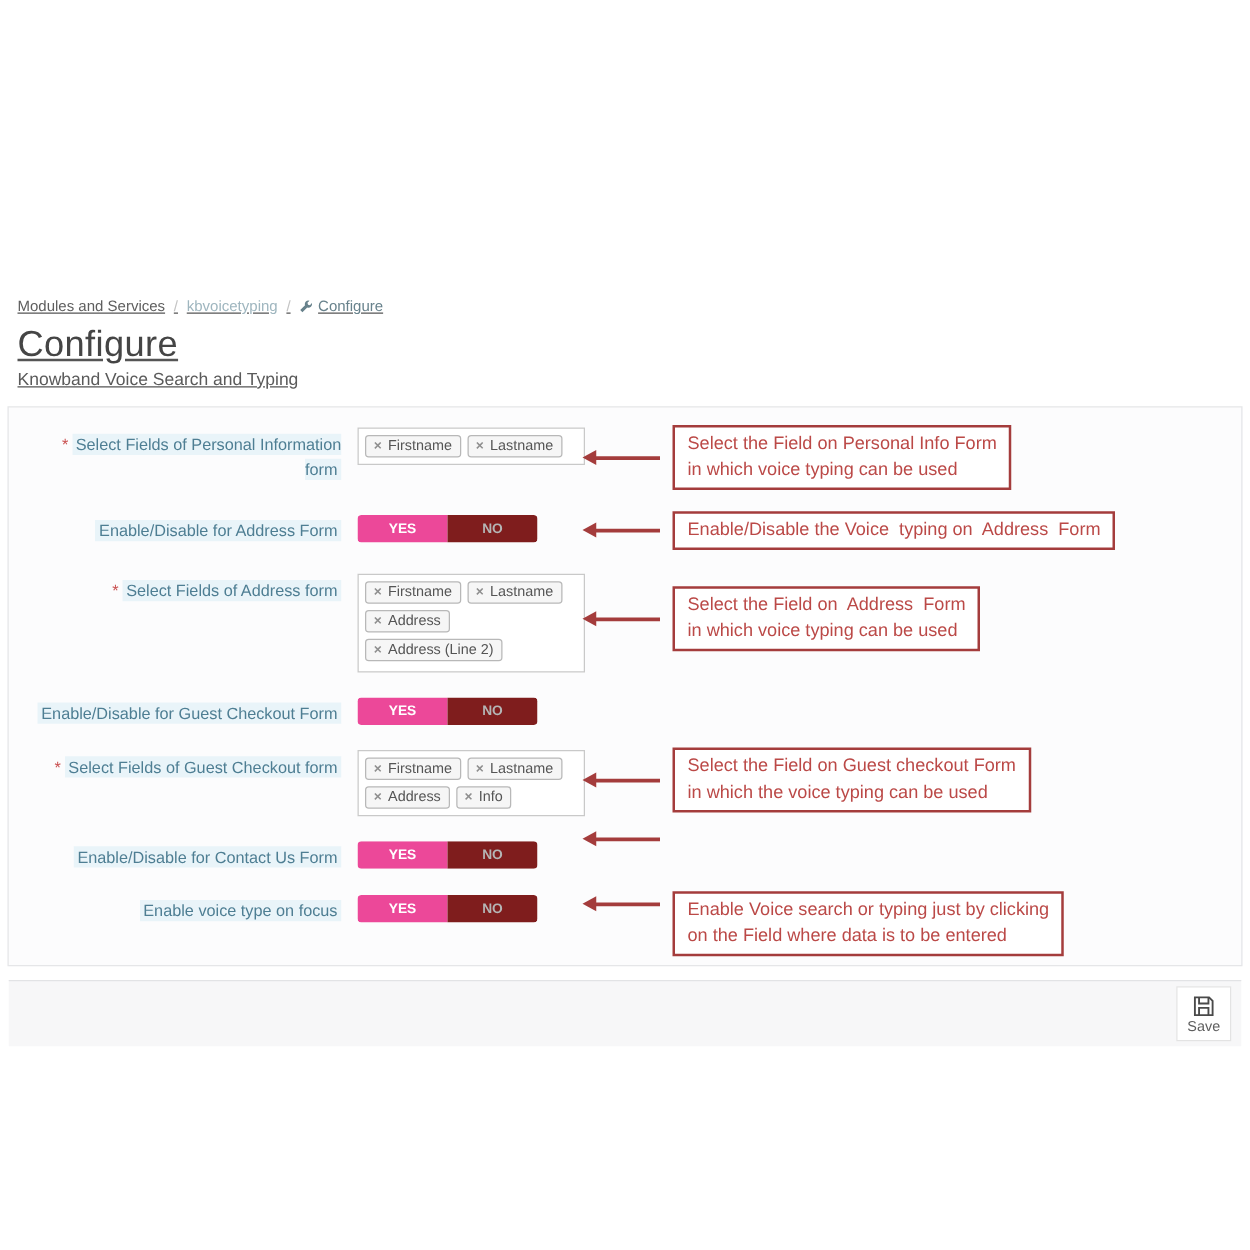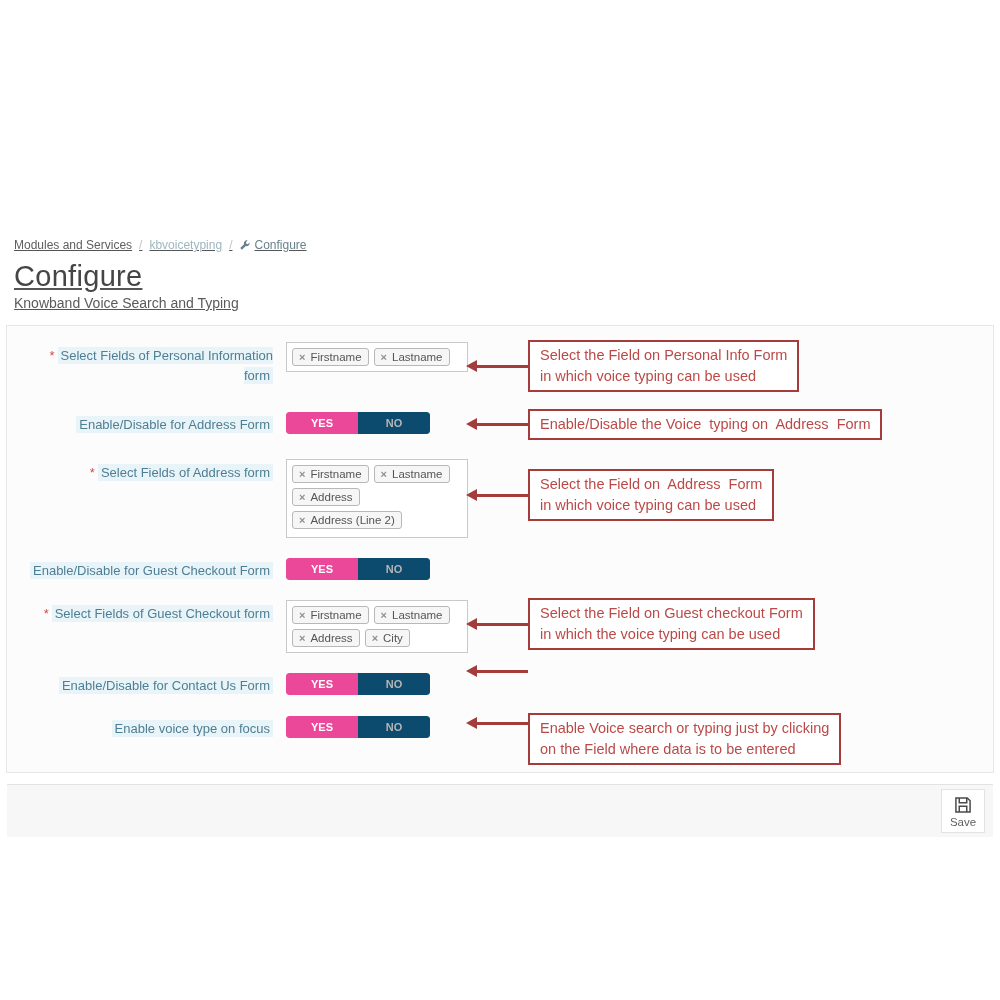--- a/index.html
+++ b/index.html
@@ -41,35 +41,36 @@
     padding:2px 6px; font-size:11.5px; color:#555; white-space:nowrap;
   }
   .tag .x { color:#8f8f8f; font-size:11px; font-weight:bold; cursor:pointer; line-height:1; }
 
   .switch { display:inline-flex; border-radius:3px; overflow:hidden; margin-top:1px; }
   .switch span {
     width:72px; height:22px; line-height:22px; text-align:center;
     font-size:11px; font-weight:bold; cursor:pointer;
   }
   .switch .yes { background:#ec4899; color:#fff; border-radius:3px 0 0 3px; }
-  .switch .no  { background:#0c4a6e; color:#b5b5b5; border-radius:0 3px 3px 0; }
+  .switch .no  { background:#7f1d1d; color:#b5b5b5; border-radius:0 3px 3px 0; }
 
   .annotation { display:flex; align-items:center; margin-top:-2px; }
   .annotation.top { align-items:flex-start; }
   .annotation.top .arrow { margin-top:9px; }
   .arrow { width:52px; height:3px; background:#a43c3c; position:relative; flex-shrink:0; }
   .arrow::before {
     content:''; position:absolute; left:-10px; top:-5px;
     border-right:11px solid #a43c3c;
     border-top:6.5px solid transparent; border-bottom:6.5px solid transparent;
   }
   .ann-box {
     border:2px solid #a43c3c; background:#fff; color:#bb4947;
     font-size:14.5px; line-height:1.45; padding:3px 10px;
     white-space:pre-wrap;
+    margin-left:10px;
   }
 
   .panel-footer {
     border-top:1px solid #e2e3e5; background:#f7f7f8;
     padding:5px 8px; display:flex; justify-content:flex-end; align-items:center;
     height:53px;
   }
   .save-button {
     background:#fff; border:1px solid #e3e3e3; width:44px; height:44px;
     display:flex; flex-direction:column; align-items:center; justify-content:center;
@@ -191,21 +192,21 @@
           <span class="tag">
               <span class="x">×</span>
               <span>Lastname</span>
             </span>
           <span class="tag">
               <span class="x">×</span>
               <span>Address</span>
             </span>
           <span class="tag">
               <span class="x">×</span>
-              <span>City</span>
+              <span>Info</span>
             </span>
         </div>
       </div>
       <div class="annotation">
         <div class="arrow"></div>
         <div class="ann-box">Select the Field on Guest checkout Form
 in which the voice typing can be used</div>
       </div>
     </div>
 

